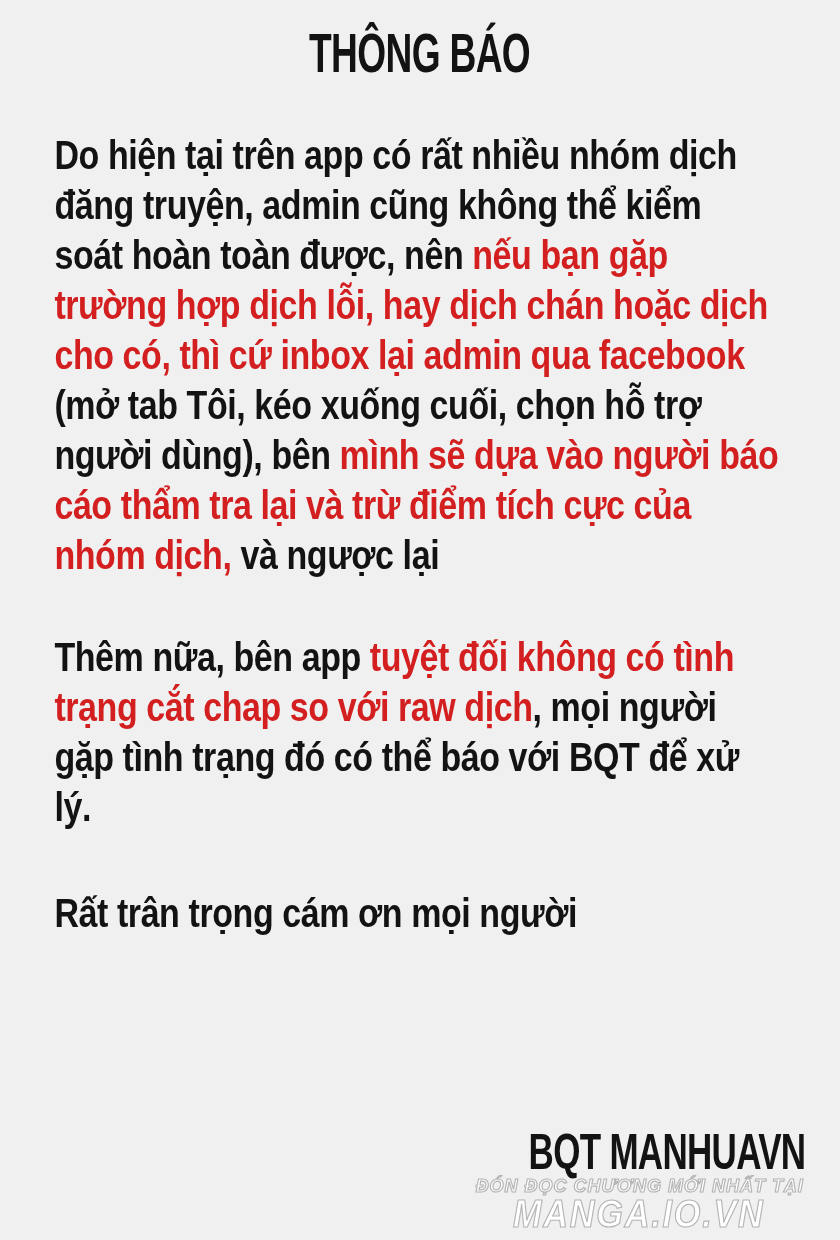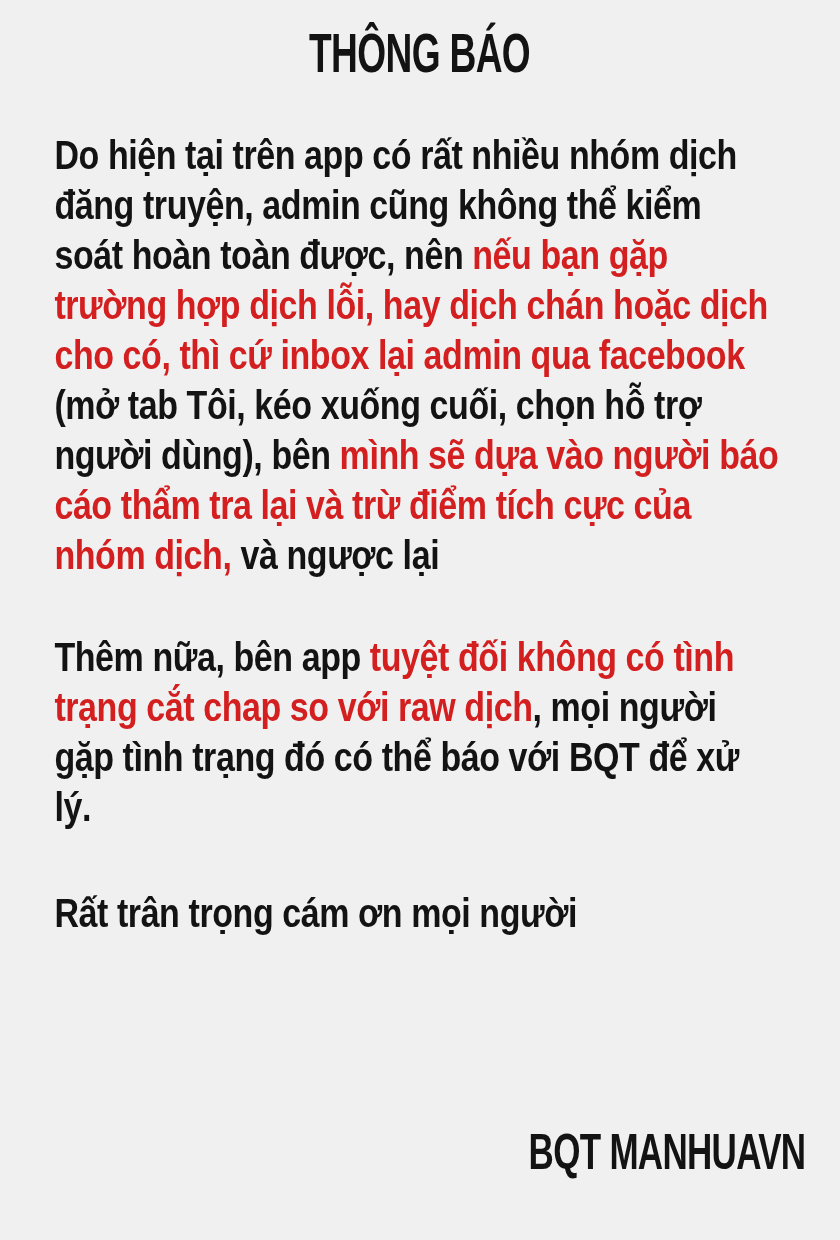--- a/index.html
+++ b/index.html
@@ -113,13 +113,17 @@
     </div>
 
     <div class="para p3">
       <div class="line"><span>Rất trân trọng cám ơn mọi người</span></div>
     </div>
 
   </div>
 
   <div class="signature">BQT MANHUAVN</div>
 
+  <div class="watermark">
+    <div class="wm-tagline">ĐÓN ĐỌC CHƯƠNG MỚI NHẤT TẠI</div>
+    <div class="wm-site">MANGA.IO.VN</div>
+  </div>
 </div>
 
 </body></html>

